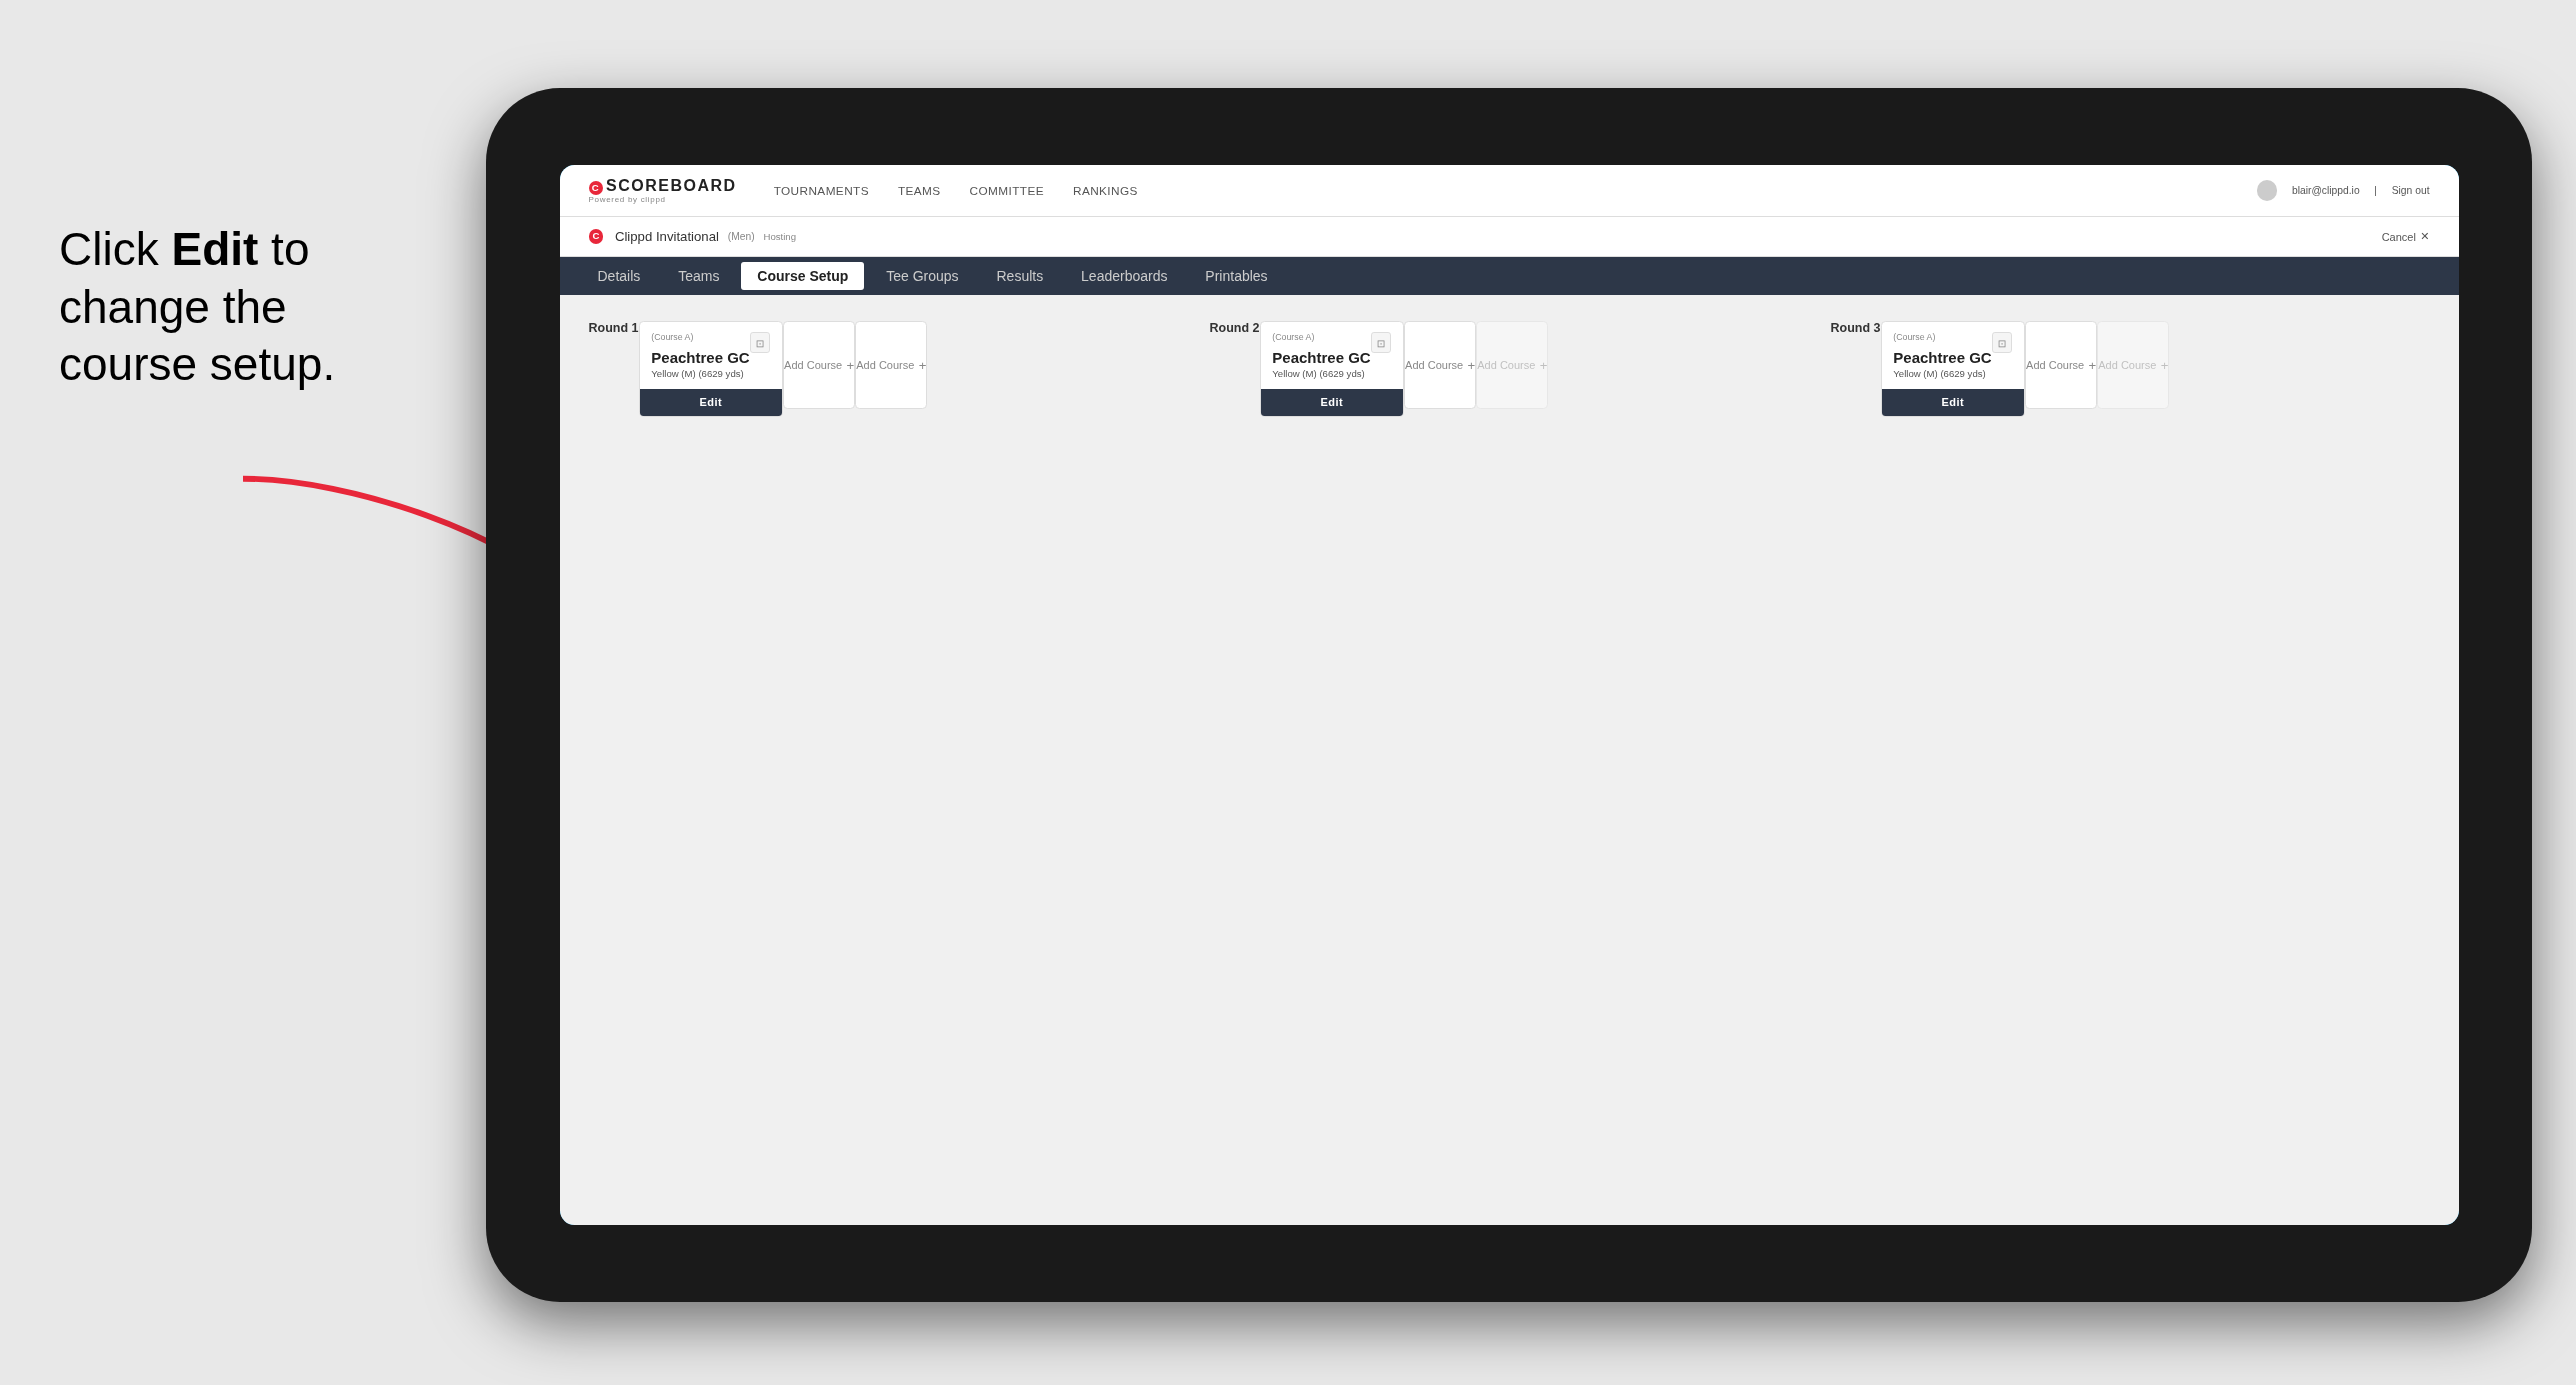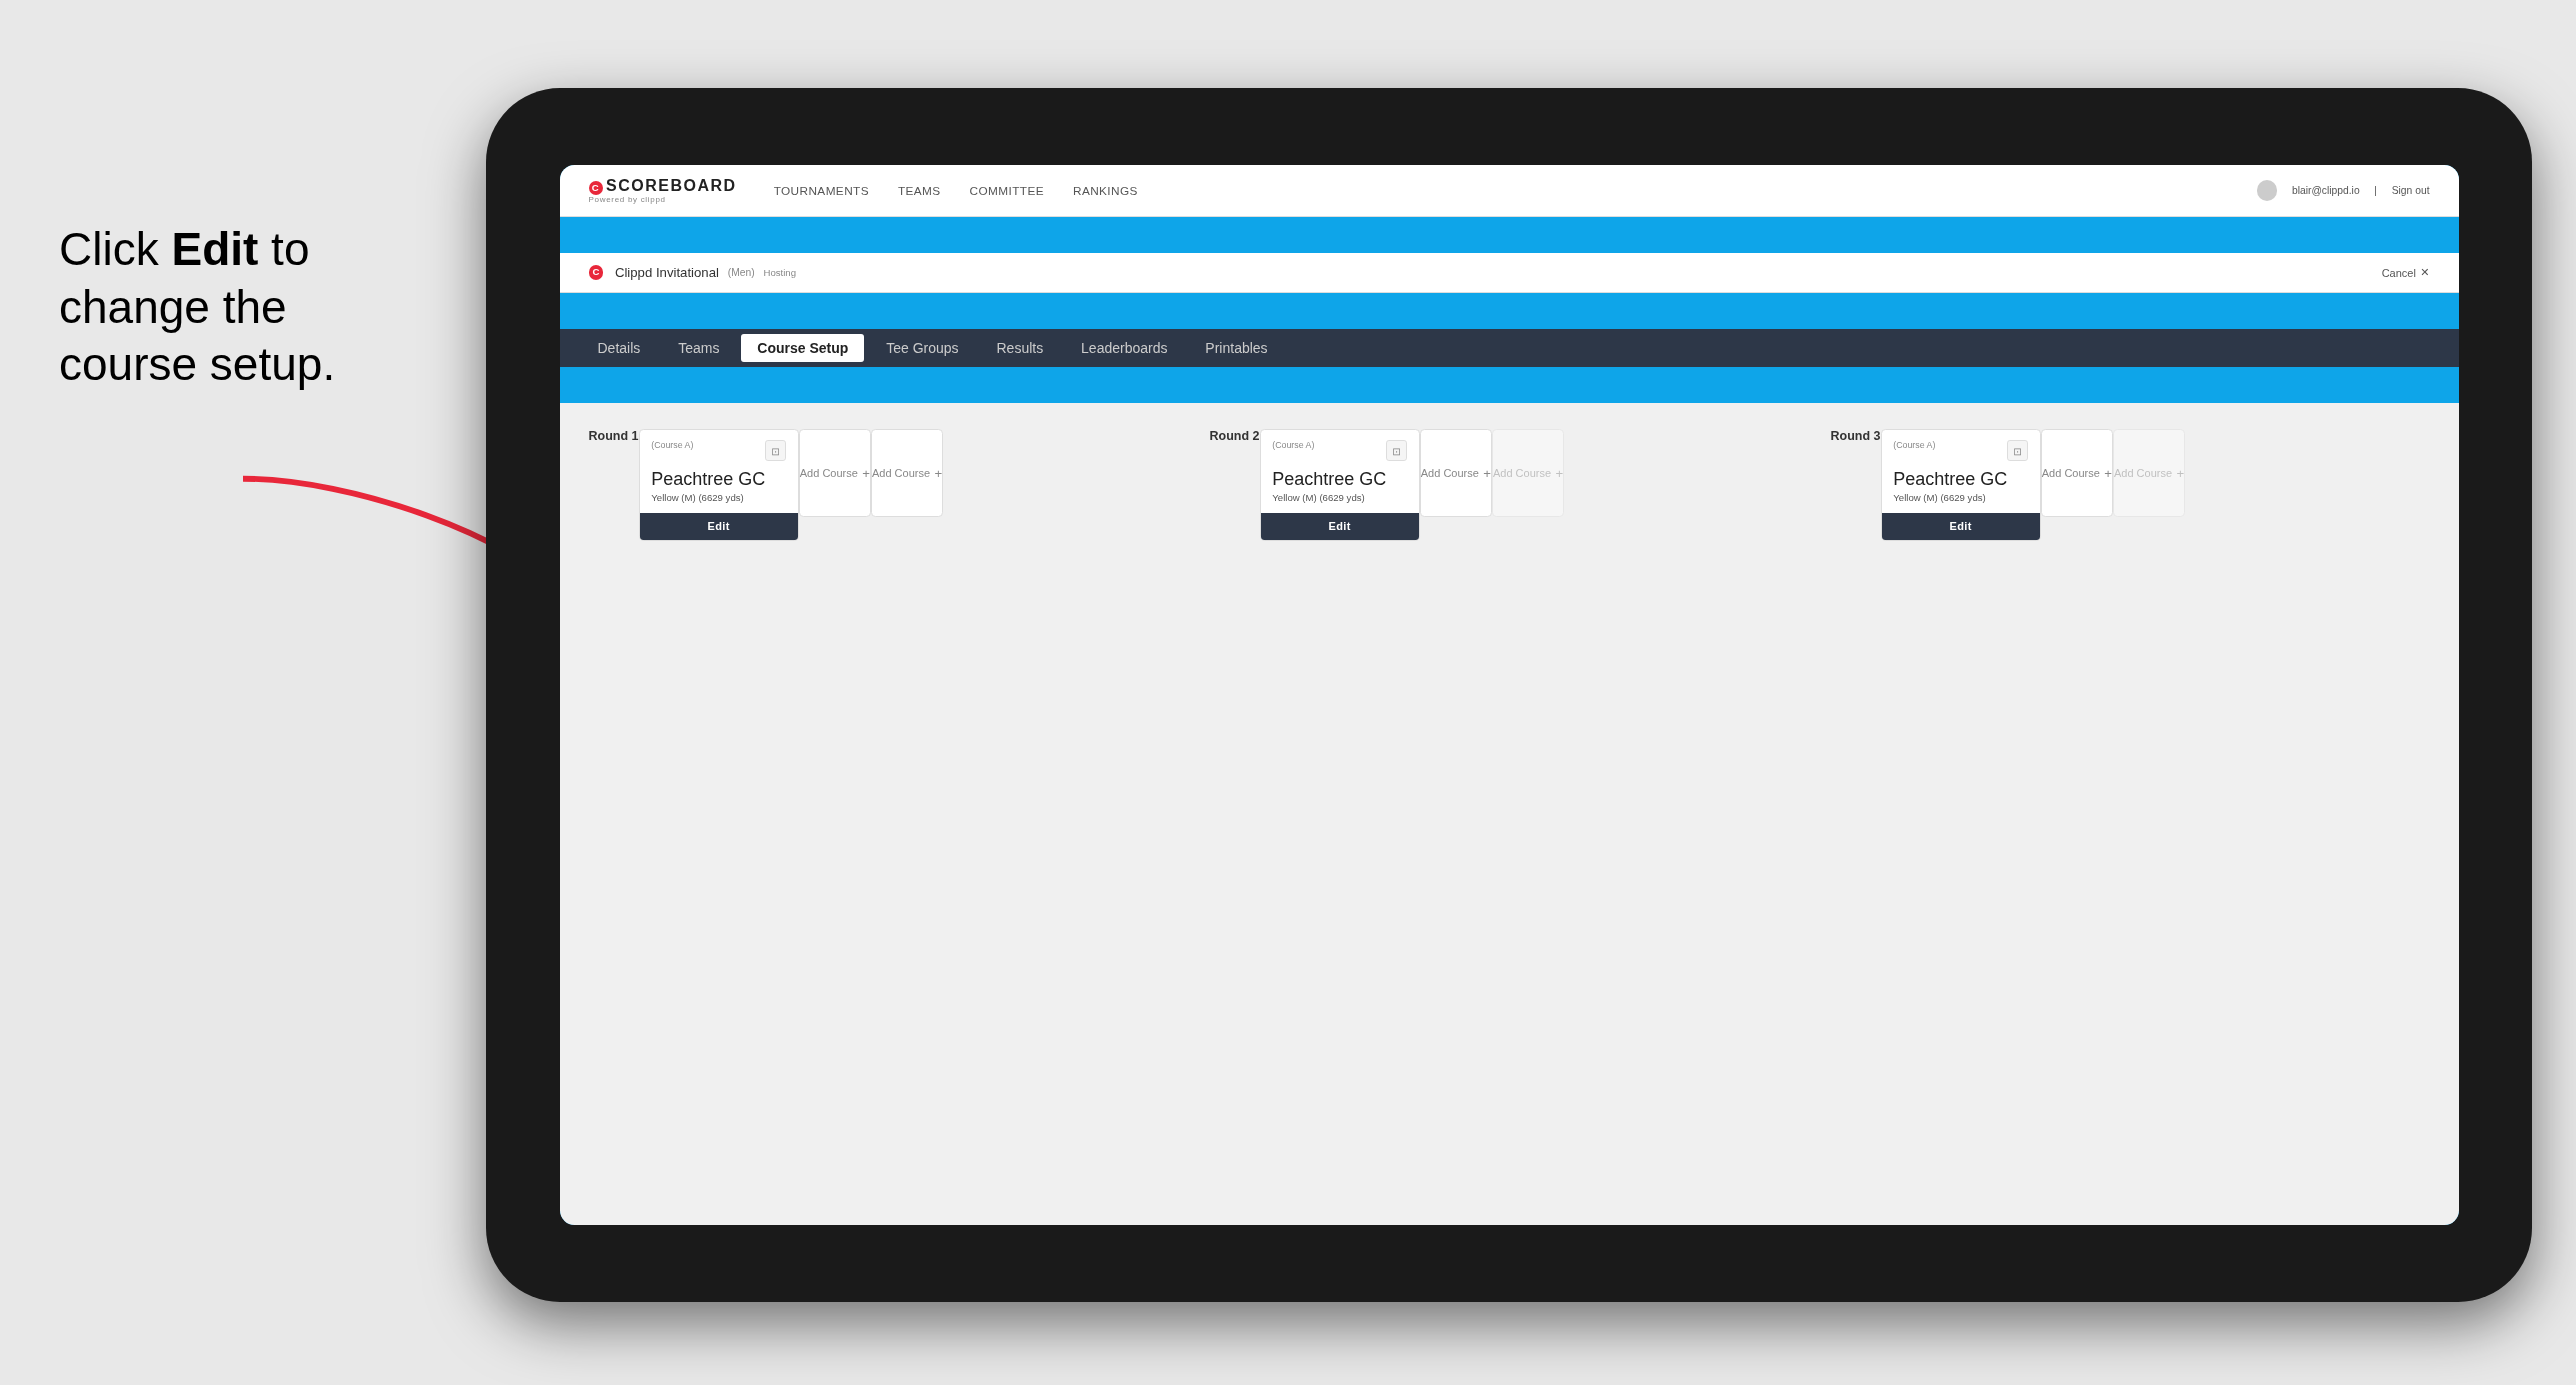--- a/index.html
+++ b/index.html
@@ -57,21 +57,20 @@
       justify-content: center;
     }
     .tablet-screen {
       width: 1899px;
       height: 1060px;
       background: #0ea5e9;
       border-radius: 14.7px;
       overflow: hidden;
       display: flex;
       flex-direction: column;
-      gap: 36px;
     }
 
     
     .top-nav {
       background: #fff;
       border-bottom: 0.7px solid #ddd;
       height: 52px;
       display: flex;
       align-items: center;
       padding: 0 29px;
@@ -231,24 +230,24 @@
     .course-card-header {
       display: flex;
       justify-content: space-between;
       align-items: flex-start;
     }
     .course-label {
       font-size: 8.8px;
       color: #888;
     }
     .course-name {
-      font-size: 18px;
-      font-weight: 400;
+      font-size: 15px;
+      font-weight: 700;
       color: #222;
-      margin-top: 19px;
+      margin-top: 7px;
     }
     .course-details {
       font-size: 9.6px;
       color: #555;
       margin-top: 1.5px;
       margin-bottom: 10.3px;
     }
     .course-delete {
       width: 20.6px;
       height: 20.6px;

